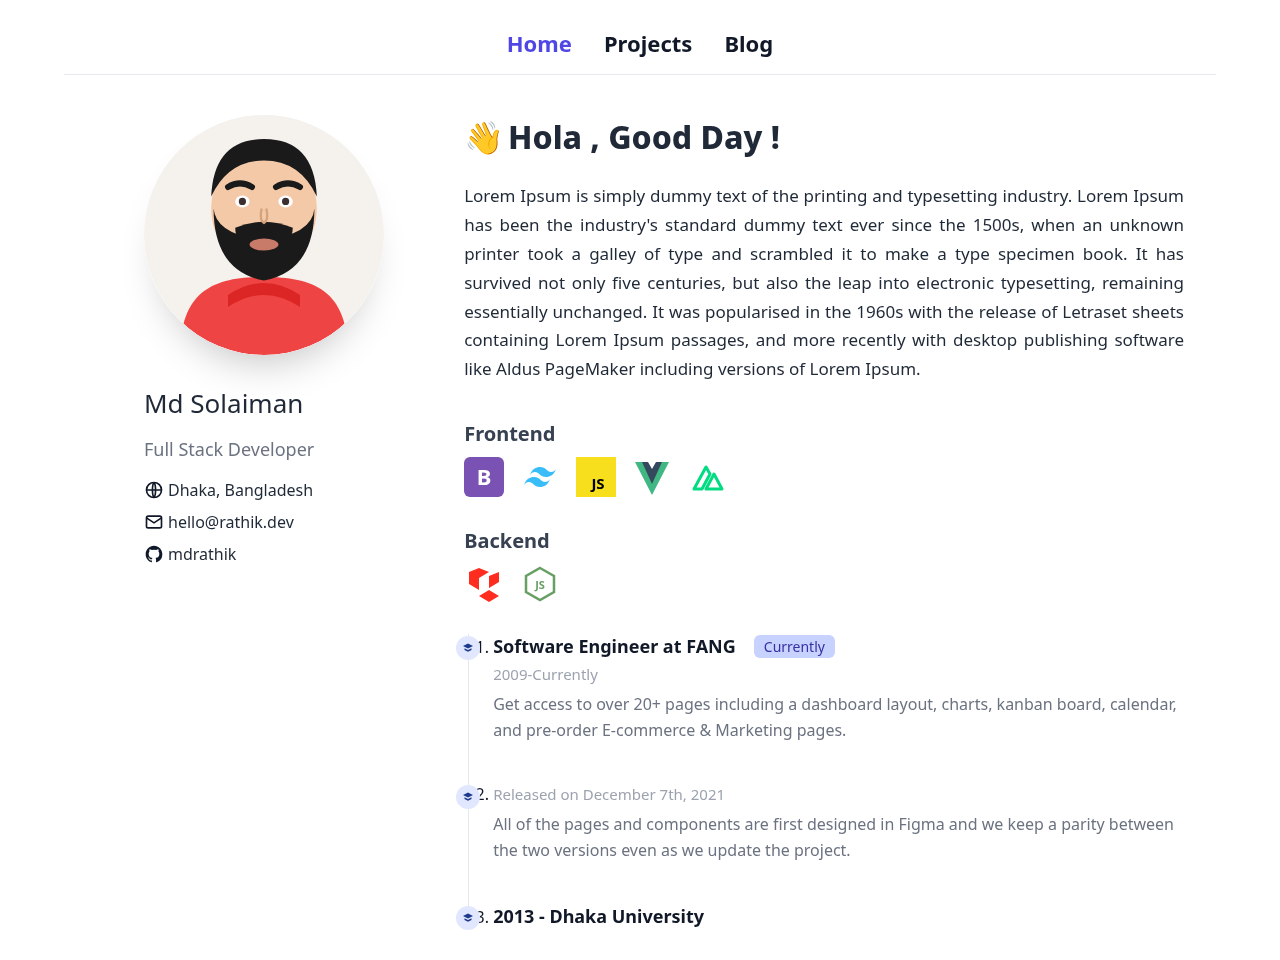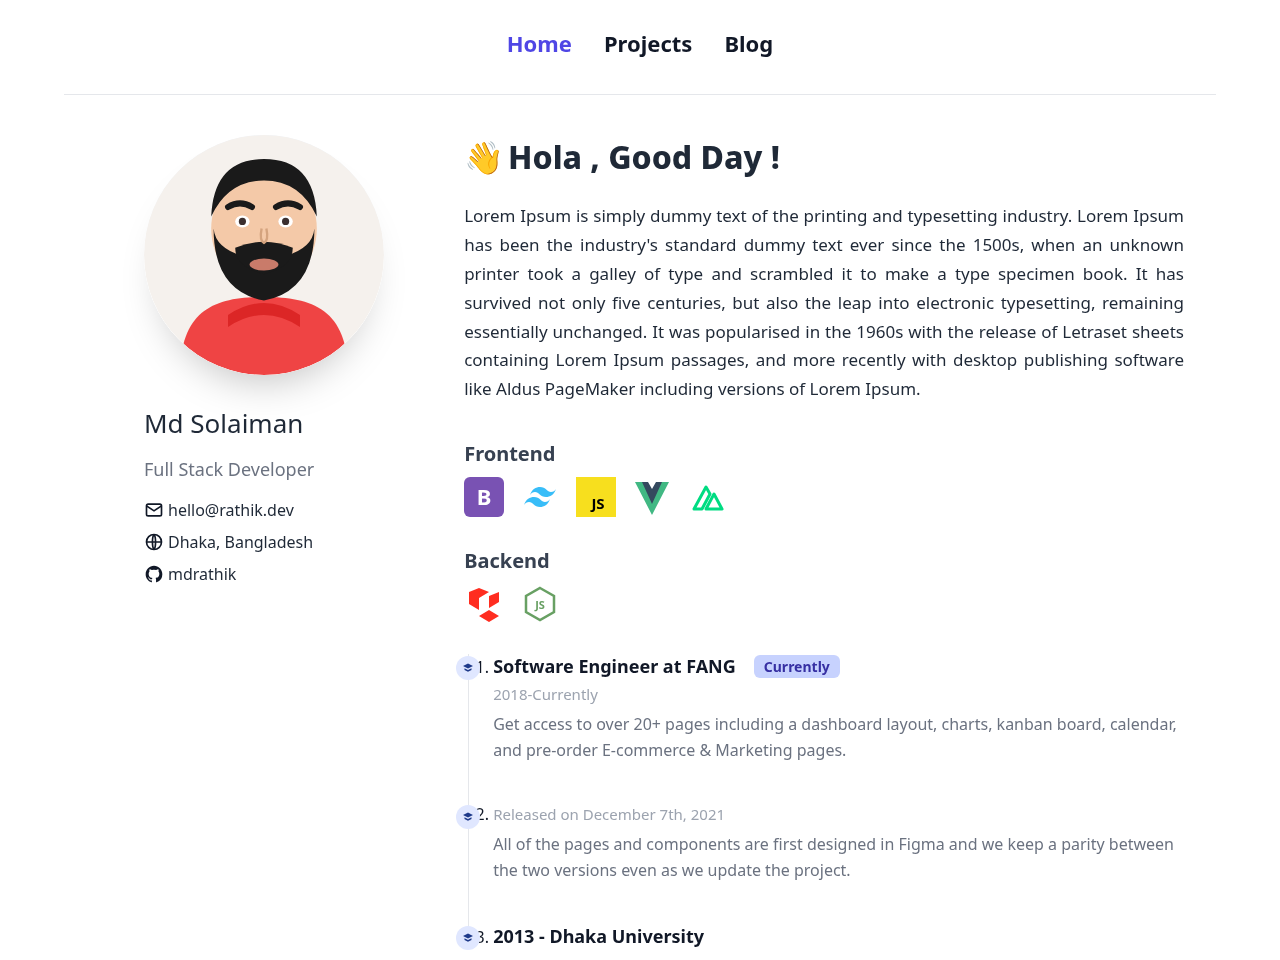--- a/index.html
+++ b/index.html
@@ -6,21 +6,21 @@
   --text:#111827;
   --muted:#6b7280;
   --subtle:#9ca3af;
   --indigo:#4f46e5;
   --border:#e5e7eb;
   --gray-heading:#374151;
 }
 *{box-sizing:border-box;margin:0;padding:0;font-family:ui-sans-serif,system-ui,-apple-system,"Segoe UI",Roboto,"Helvetica Neue",Arial,sans-serif;}
 body{color:var(--text);background:#fff;}
 .page{max-width:1152px;margin:0 auto;padding:0 0 40px;}
-.nav{display:flex;justify-content:center;gap:32px;padding:28px 0 36px;border-bottom:1px solid var(--border);}
+.nav{display:flex;justify-content:center;gap:32px;padding:28px 0 16px;border-bottom:1px solid var(--border);}
 .nav a{font-size:22px;font-weight:700;color:var(--text);text-decoration:none;}
 .nav a.active{color:var(--indigo);}
 .layout{display:flex;gap:20px;padding-top:40px;}
 .sidebar{flex:0 0 33%;padding-left:80px;}
 .main{flex:1;padding-right:32px;}
 
 .avatar{width:240px;height:240px;border-radius:50%;background:linear-gradient(180deg,#eef1f5 0%,#fff 70%);box-shadow:0 25px 40px -20px rgba(0,0,0,.25);overflow:hidden;position:relative;}
 .avatar-svg{width:100%;height:100%;}
 
 .name{font-size:26px;font-weight:400;margin-top:30px;color:#1f2937;}
@@ -37,21 +37,21 @@
 .sec-title{font-size:20px;font-weight:700;color:var(--gray-heading);margin-bottom:10px;margin-top:18px;}
 .icon-row{display:flex;gap:16px;margin-bottom:30px;}
 .tech-icon{width:40px;height:40px;}
 
 .timeline{position:relative;margin-top:6px;border-left:1px solid var(--border);padding-left:24px;margin-left:4px;}
 .t-item{position:relative;padding-bottom:40px;}
 .t-dot{position:absolute;left:-37px;top:2px;width:24px;height:24px;border-radius:50%;background:#e0e7ff;display:flex;align-items:center;justify-content:center;}
 .t-dot svg{width:12px;height:12px;color:#1e3a8a;}
 .t-title-row{display:flex;align-items:center;gap:18px;margin-bottom:6px;}
 .t-title{font-size:18px;font-weight:700;color:var(--text);}
-.badge{font-size:14px;padding:2px 10px;border-radius:6px;background:#c7d2fe;color:#3730a3;font-weight:700;}
+.badge{font-size:14px;padding:2px 10px;border-radius:6px;background:#c7d2fe;color:#3730a3;font-weight:400;}
 .t-date{font-size:15px;color:var(--subtle);margin-bottom:8px;}
 .t-desc{font-size:16px;color:var(--muted);line-height:1.6;}
 </style>
 </head>
 <body>
 
 <div class="page">
   <nav class="nav">
     <a href="#" class="active">Home</a>
     <a href="#">Projects</a>
@@ -95,31 +95,31 @@
           </g>
         </svg>
       </div>
 
       <h2 class="name">Md Solaiman</h2>
       <p class="role">Full Stack Developer</p>
 
       <div class="info-list">
         <div class="info-item">
           <svg viewBox="0 0 24 24" fill="none" stroke="#111827" stroke-width="2">
+              <circle cx="12" cy="12" r="9"></circle>
+              <path d="M3 12h18M12 3c2.5 3 2.5 15 0 18M12 3c-2.5 3-2.5 15 0 18"></path>
+            </svg>
+          <span>Dhaka, Bangladesh</span>
+        </div>
+        <div class="info-item">
+          <svg viewBox="0 0 24 24" fill="none" stroke="#111827" stroke-width="2">
               <rect x="3" y="5" width="18" height="14" rx="2"></rect>
               <path d="M3 7l9 6 9-6"></path>
             </svg>
           <span>hello@rathik.dev</span>
-        </div>
-        <div class="info-item">
-          <svg viewBox="0 0 24 24" fill="none" stroke="#111827" stroke-width="2">
-              <circle cx="12" cy="12" r="9"></circle>
-              <path d="M3 12h18M12 3c2.5 3 2.5 15 0 18M12 3c-2.5 3-2.5 15 0 18"></path>
-            </svg>
-          <span>Dhaka, Bangladesh</span>
         </div>
         <div class="info-item">
           <svg viewBox="0 0 24 24" fill="#111827">
               <path d="M12 2C6.48 2 2 6.58 2 12.25c0 4.53 2.87 8.37 6.85 9.73.5.1.68-.22.68-.49 0-.24-.01-.88-.01-1.73-2.79.62-3.38-1.37-3.38-1.37-.46-1.19-1.11-1.5-1.11-1.5-.91-.63.07-.62.07-.62 1 .07 1.53 1.05 1.53 1.05.89 1.56 2.34 1.11 2.91.85.09-.66.35-1.11.63-1.37-2.22-.26-4.56-1.14-4.56-5.07 0-1.12.39-2.03 1.03-2.75-.1-.26-.45-1.31.1-2.72 0 0 .84-.28 2.75 1.05a9.3 9.3 0 0 1 5 0c1.91-1.33 2.75-1.05 2.75-1.05.55 1.41.2 2.46.1 2.72.64.72 1.03 1.63 1.03 2.75 0 3.94-2.34 4.81-4.57 5.06.36.32.68.94.68 1.9 0 1.37-.01 2.48-.01 2.82 0 .27.18.6.69.49A10.27 10.27 0 0 0 22 12.25C22 6.58 17.52 2 12 2z"></path>
             </svg>
           <span>mdrathik</span>
         </div>
       </div>
     </aside>
 
@@ -169,21 +169,21 @@
         <li class="t-item">
           <span class="t-dot">
             <svg viewBox="0 0 24 24" fill="currentColor">
                 <path d="M12 3L2 8l10 5 10-5-10-5zm0 13l-7-3.5V16l7 3.5 7-3.5v-3.5L12 16z"></path>
               </svg>
           </span>
           <div class="t-title-row">
             <span class="t-title">Software Engineer at FANG</span>
             <span class="badge">Currently</span>
           </div>
-          <div class="t-date">2018-Currently</div>
+          <div class="t-date">2009-Currently</div>
           <div class="t-desc">Get access to over 20+ pages including a dashboard layout, charts, kanban board, calendar, and pre-order E-commerce &amp; Marketing pages.</div>
         </li>
         <li class="t-item">
           <span class="t-dot">
             <svg viewBox="0 0 24 24" fill="currentColor">
                 <path d="M12 3L2 8l10 5 10-5-10-5zm0 13l-7-3.5V16l7 3.5 7-3.5v-3.5L12 16z"></path>
               </svg>
           </span>
           <div class="t-date">Released on December 7th, 2021</div>
           <div class="t-desc">All of the pages and components are first designed in Figma and we keep a parity between the two versions even as we update the project.</div>

